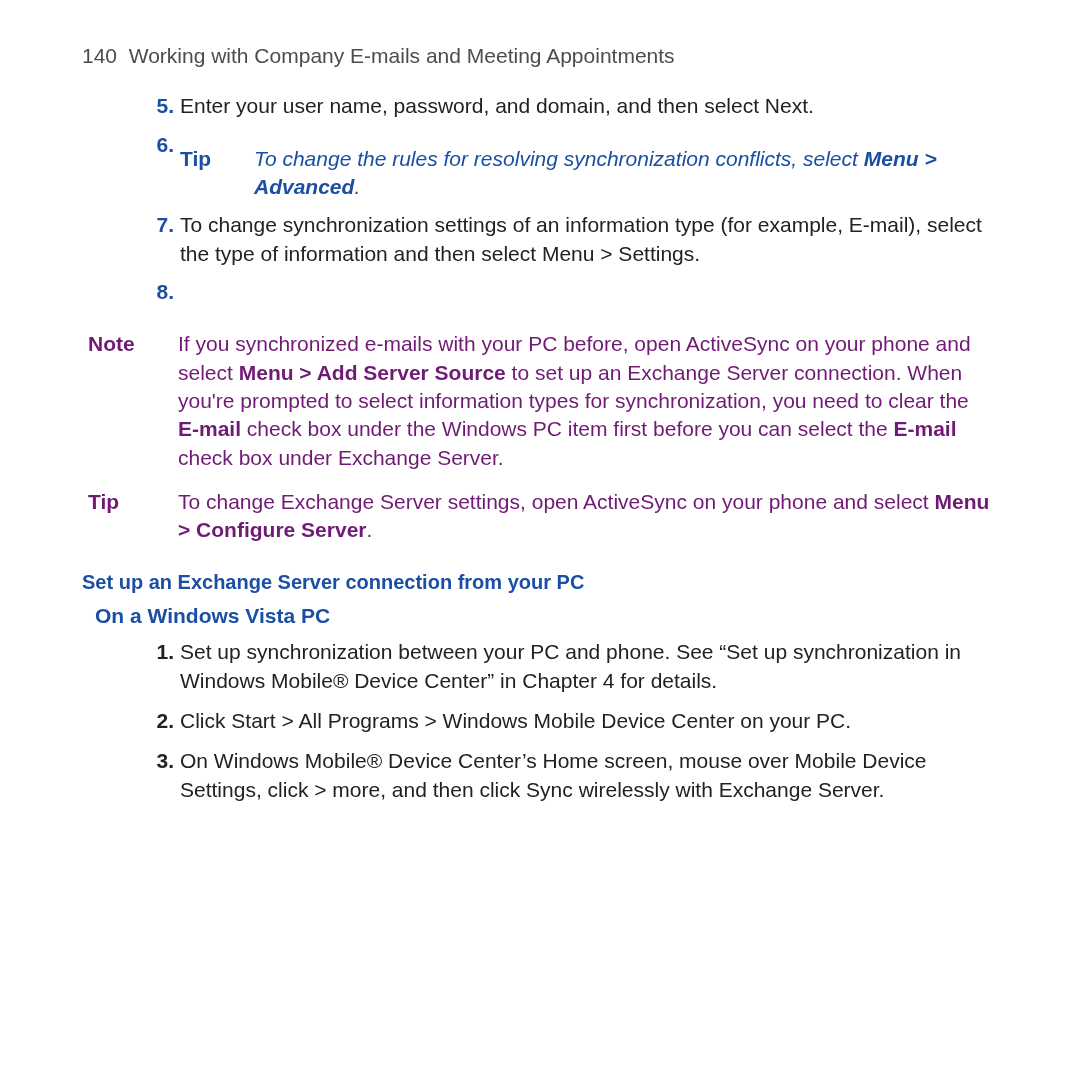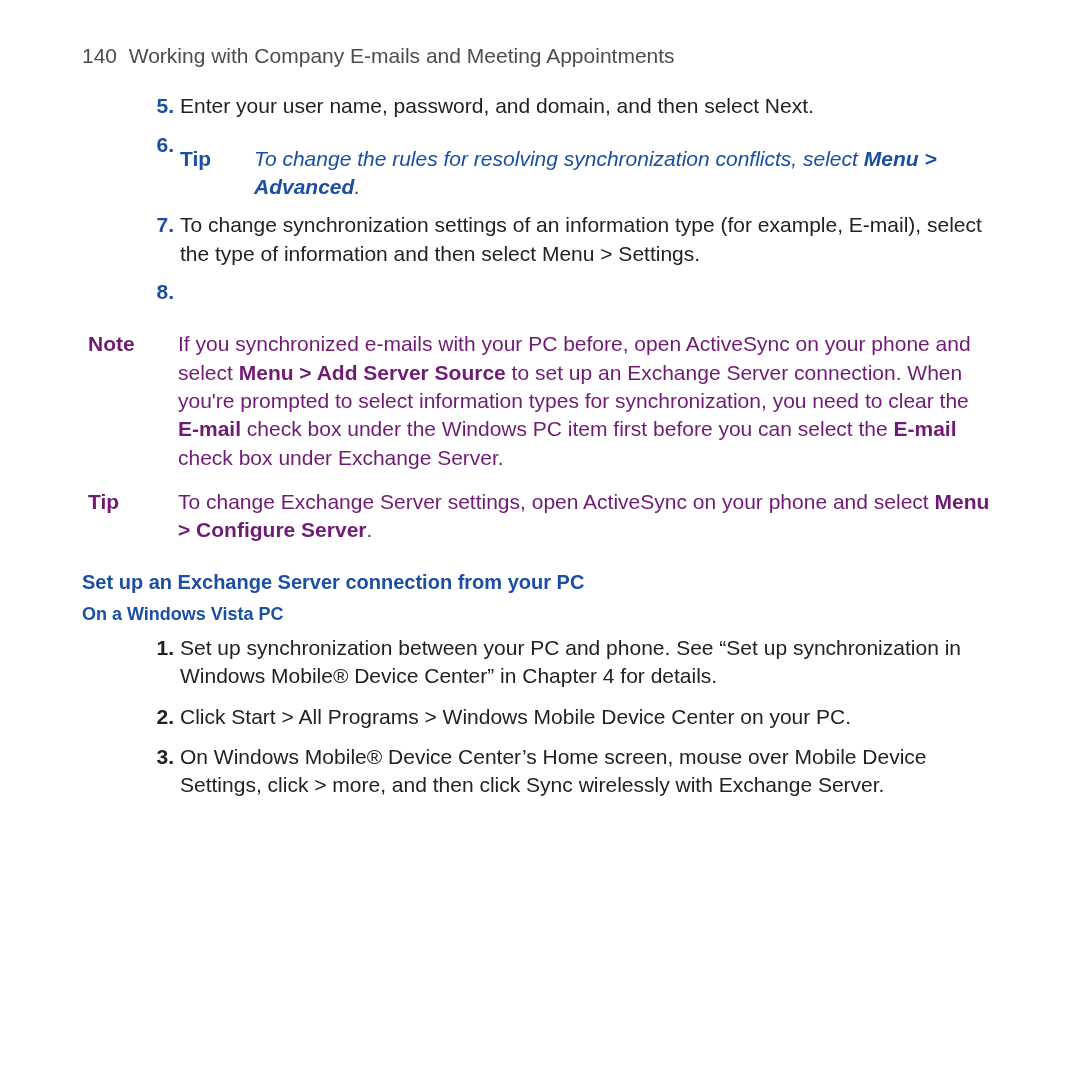--- a/index.html
+++ b/index.html
@@ -67,22 +67,22 @@
   .note-block .note-text { flex: 1 1 auto; }
   h2.section {
     color: #1a4fa3;
     font-weight: 700;
     font-size: 20px;
     margin: 24px 0 6px 0;
   }
   h3.subsection {
     color: #1a4fa3;
     font-weight: 700;
-    font-size: 18px;
-    margin: 0 0 8px 0;
+    font-size: 21px;
+    margin: 0 0 8px 13px;
   }
   b.black { font-weight: 400; }
   ol.bottom {
     list-style: none;
     padding: 0;
     margin: 0;
   }
   ol.bottom > li {
     display: flex;
     align-items: flex-start;

